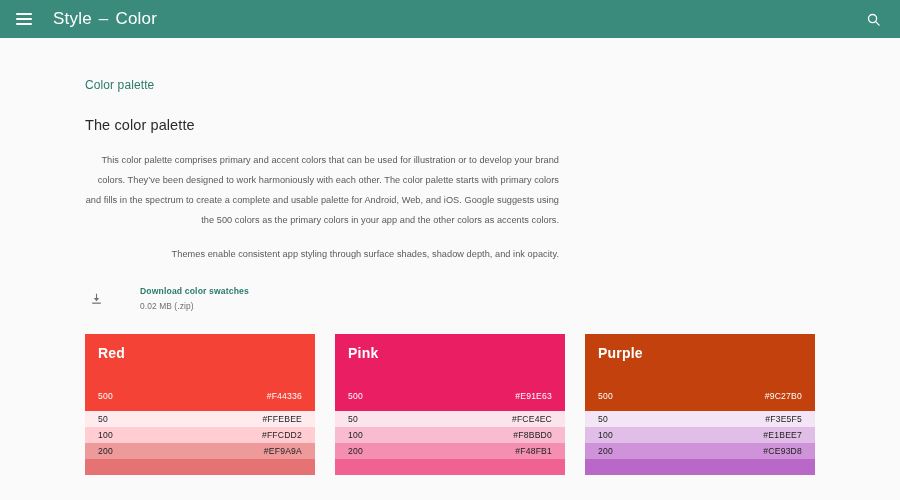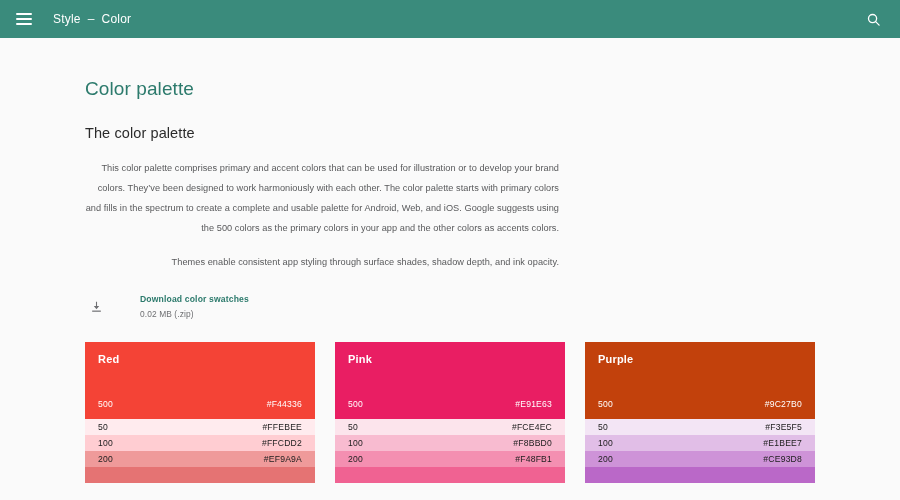--- a/index.html
+++ b/index.html
@@ -42,21 +42,21 @@
   .menu-btn span {
     display: block;
     width: 16px;
     height: 2px;
     background: #FFFFFF;
     border-radius: 1px;
   }
 
   .appbar-title {
     margin-left: 15px;
-    font-size: 12px;
+    font-size: 17px;
     font-weight: 400;
     letter-spacing: .2px;
     white-space: nowrap;
     display: flex;
     align-items: center;
     gap: 7px;
   }
   .appbar-title .sep { opacity: .95; }
 
   .appbar-spacer { flex: 1 1 auto; }
@@ -71,21 +71,21 @@
     flex: 0 0 auto;
   }
 
   
   .content {
     padding: 0 0 0 85px;
   }
 
   .page-title {
     margin-top: 40px;
-    font-size: 19px;
+    font-size: 12px;
     font-weight: 400;
     color: #2C7A6C;
     letter-spacing: .1px;
   }
 
   .section-title {
     margin-top: 25px;
     font-size: 14.5px;
     font-weight: 400;
     color: #2B2B2B;
@@ -160,21 +160,21 @@
   .card-head {
     height: 77px;
     position: relative;
     padding: 11px 13px 10px 13px;
     display: flex;
     flex-direction: column;
     justify-content: space-between;
   }
 
   .card-head .name {
-    font-size: 11px;
+    font-size: 14px;
     font-weight: bold;
     letter-spacing: .2px;
   }
 
   .card-head .headrow {
     display: flex;
     justify-content: space-between;
     align-items: flex-end;
     font-size: 8.6px;
     letter-spacing: .2px;

